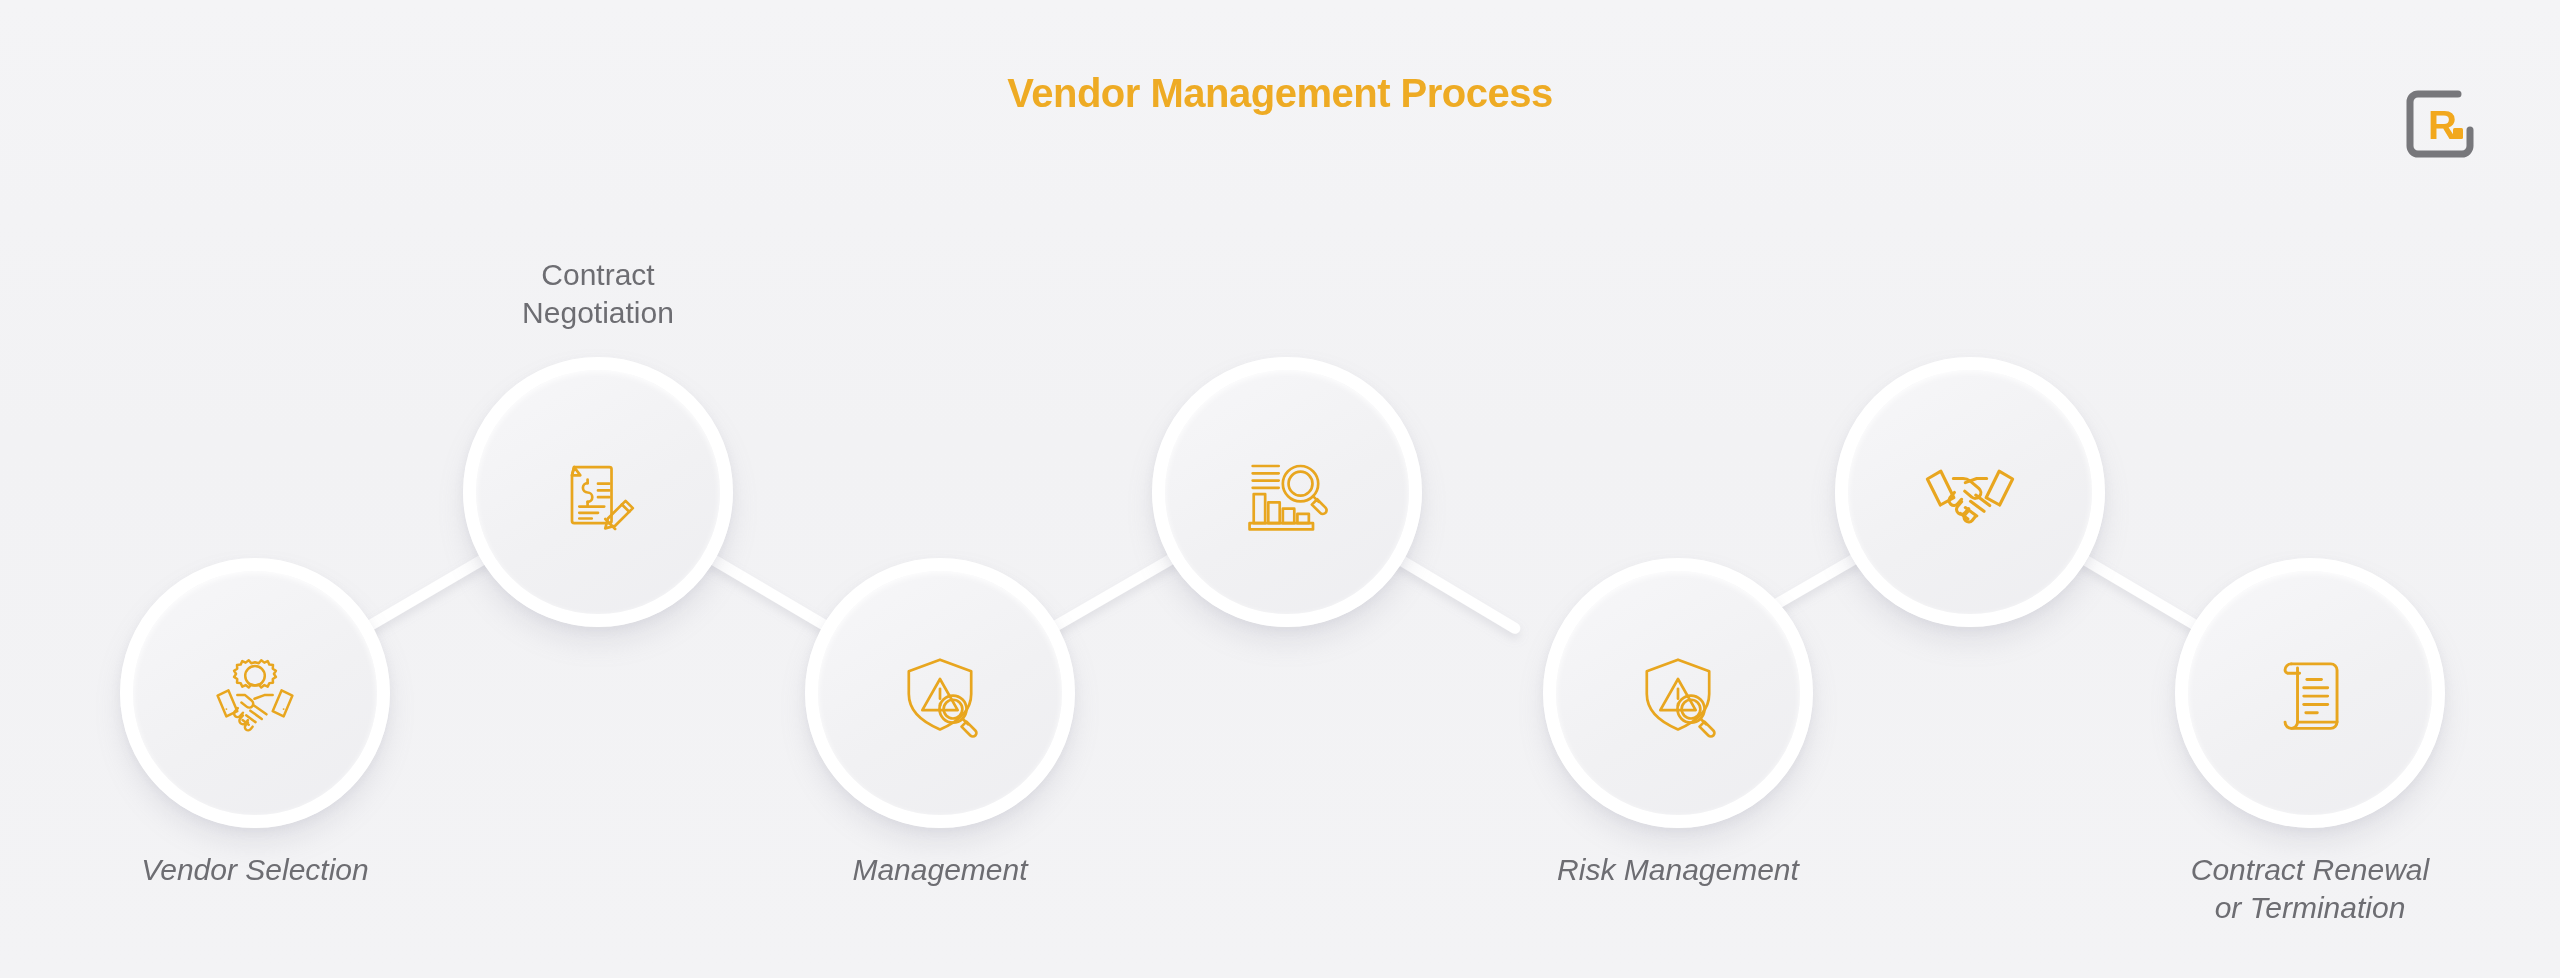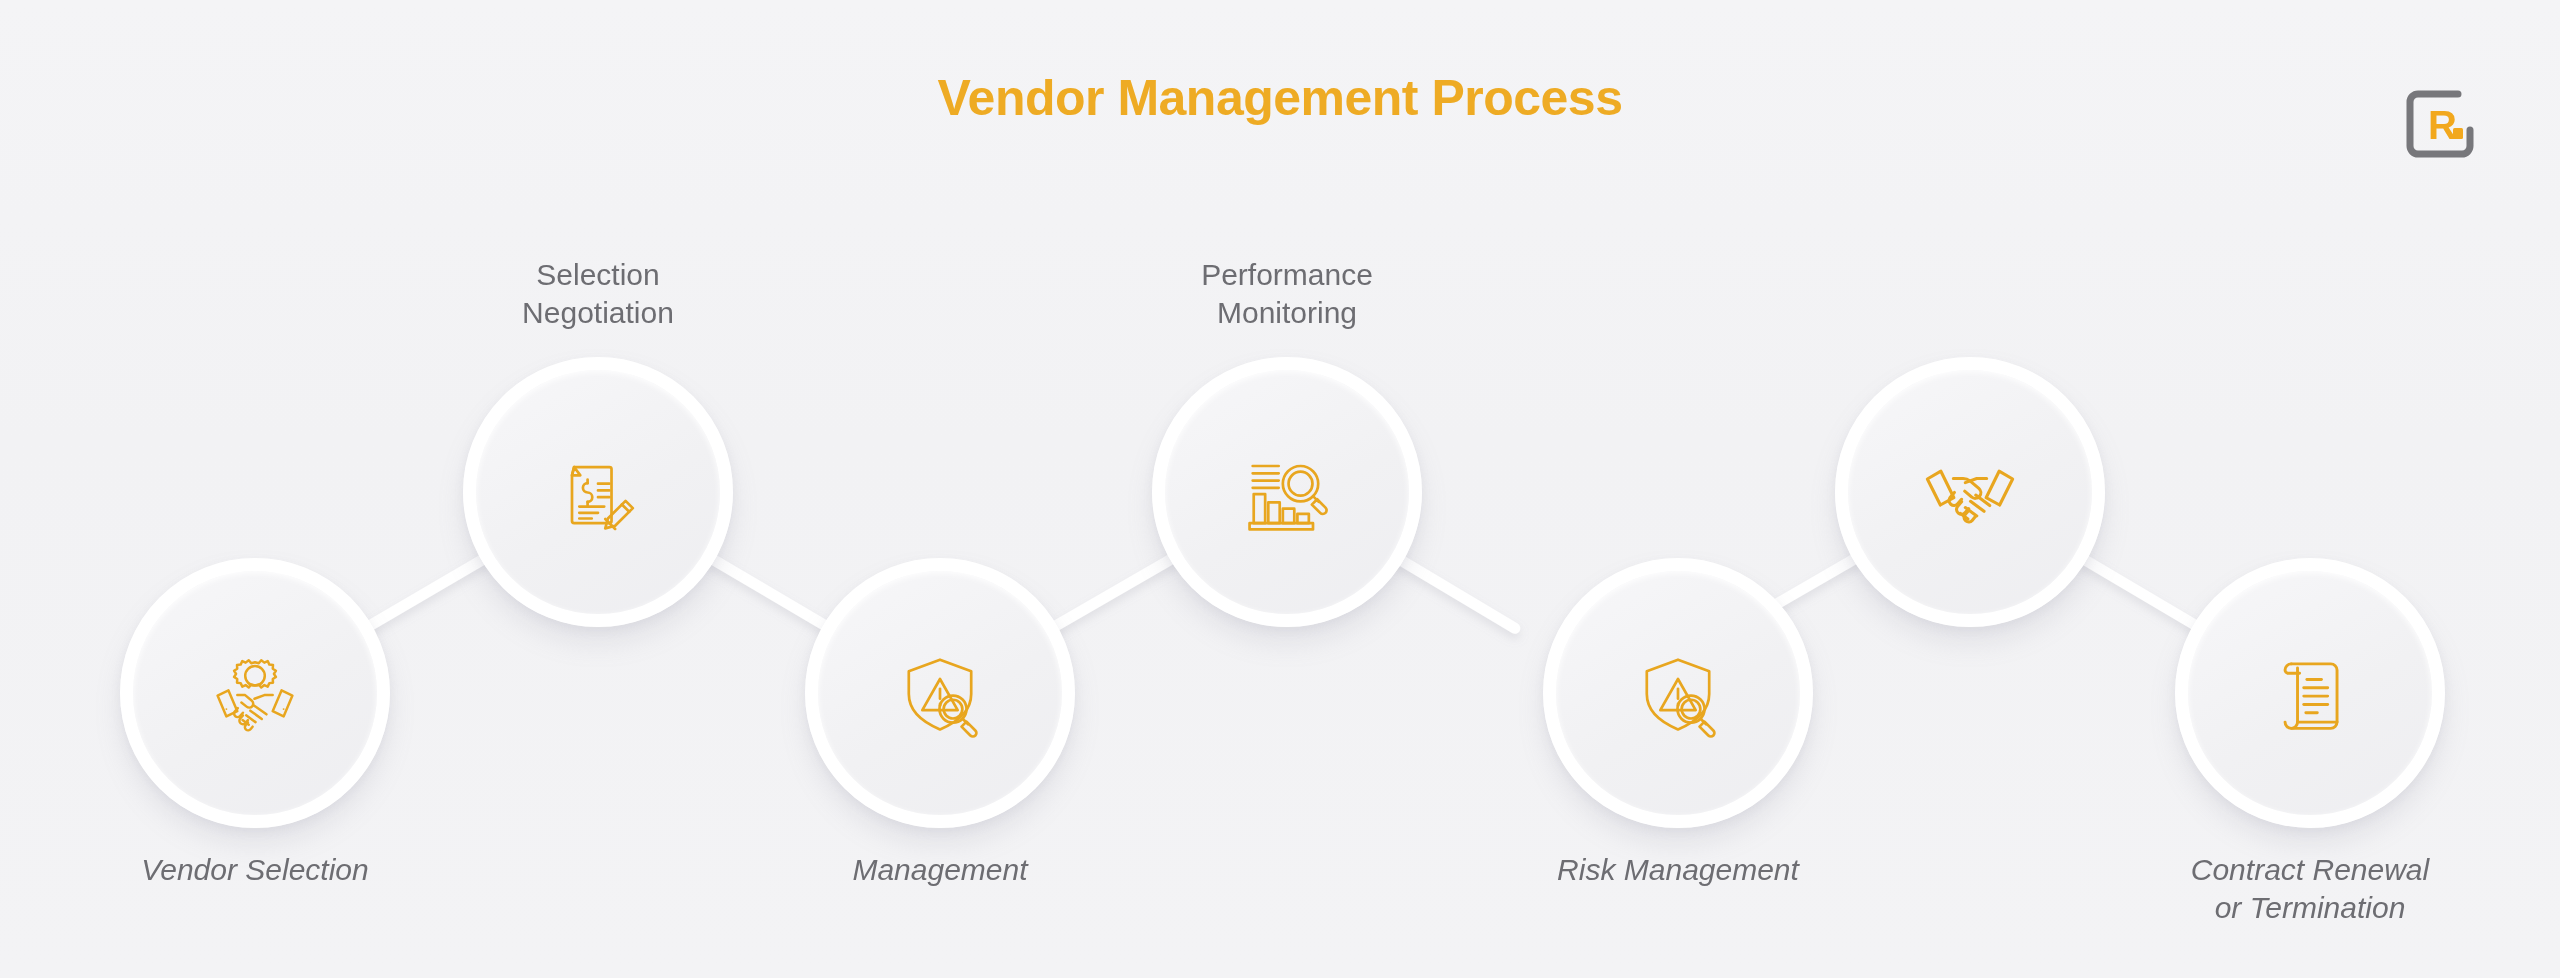--- a/index.html
+++ b/index.html
@@ -15,21 +15,21 @@
     position: relative;
   }
 
   
   #page-title {
     position: absolute;
     top: 72px;
     left: 0;
     width: 100%;
     text-align: center;
-    font-size: 50px;
+    font-size: 40px;
     font-weight: 700;
     letter-spacing: -0.5px;
     color: #eeab24;
     line-height: 1.05;
   }
 
   #brand-logo {
     position: absolute;
     top: 88px;
     left: 2404px;
@@ -167,21 +167,21 @@
           <path d="M40 41.5 a4.5 4.5 0 1 0 0 9 a4.5 4.5 0 1 1 0 9"></path>
           <path d="M40 38 v3.5 M40 59.5 v3.5"></path>
           <path d="M50 42 h11 M50 48.5 h11 M50 55 h11"></path>
           <path d="M32 64 h24 M32 70 h18 M32 75.5 h12"></path>
           <path d="M76.5 58.5 l7 7 -17 17 -9.5 2.5 2.5-9.5z"></path>
           <path d="M57 76 l9.5 9.5"></path>
           <path d="M73 62 l7 7"></path>
         </svg>
       </span>
     </div>
-    <div class="node-label">Selection
+    <div class="node-label">Contract
 Negotiation</div>
   </div>
 
   <div class="node down" style="left:805px; top:558px;">
     <div class="node-circle">
       <span class="node-icon">
         <svg viewBox="0 0 100 100" fill="none" stroke="#e8a61f" stroke-width="2.6" stroke-linecap="round" stroke-linejoin="round">
           <path d="M50 18 L80 29 v22 c0 16-13 27-30 34 -17-7-30-18-30-34V29z"></path>
           <path d="M50 36.5 L67 66.5 H33z"></path>
           <path d="M50 46 v9.5"></path>
@@ -206,22 +206,20 @@
           <rect x="46" y="66" width="11" height="14"></rect>
           <rect x="60" y="71" width="11" height="9"></rect>
           <rect x="14" y="80" width="61" height="6"></rect>
           <circle cx="63" cy="42" r="17"></circle>
           <circle cx="63" cy="42" r="11.5"></circle>
           <path d="M75 54 l5.5 5.5"></path>
           <path d="M79 57 l8 8 a3.6 3.6 0 0 1 0 5.1 a3.6 3.6 0 0 1 -5.1 0 l-8-8z"></path>
         </svg>
       </span>
     </div>
-    <div class="node-label">Performance
-Monitoring</div>
   </div>
 
   <div class="node down" style="left:1543px; top:558px;">
     <div class="node-circle">
       <span class="node-icon">
         <svg viewBox="0 0 100 100" fill="none" stroke="#e8a61f" stroke-width="2.6" stroke-linecap="round" stroke-linejoin="round">
           <path d="M50 18 L80 29 v22 c0 16-13 27-30 34 -17-7-30-18-30-34V29z"></path>
           <path d="M50 36.5 L67 66.5 H33z"></path>
           <path d="M50 46 v9.5"></path>
           <path d="M50 60.5 v1.6"></path>

